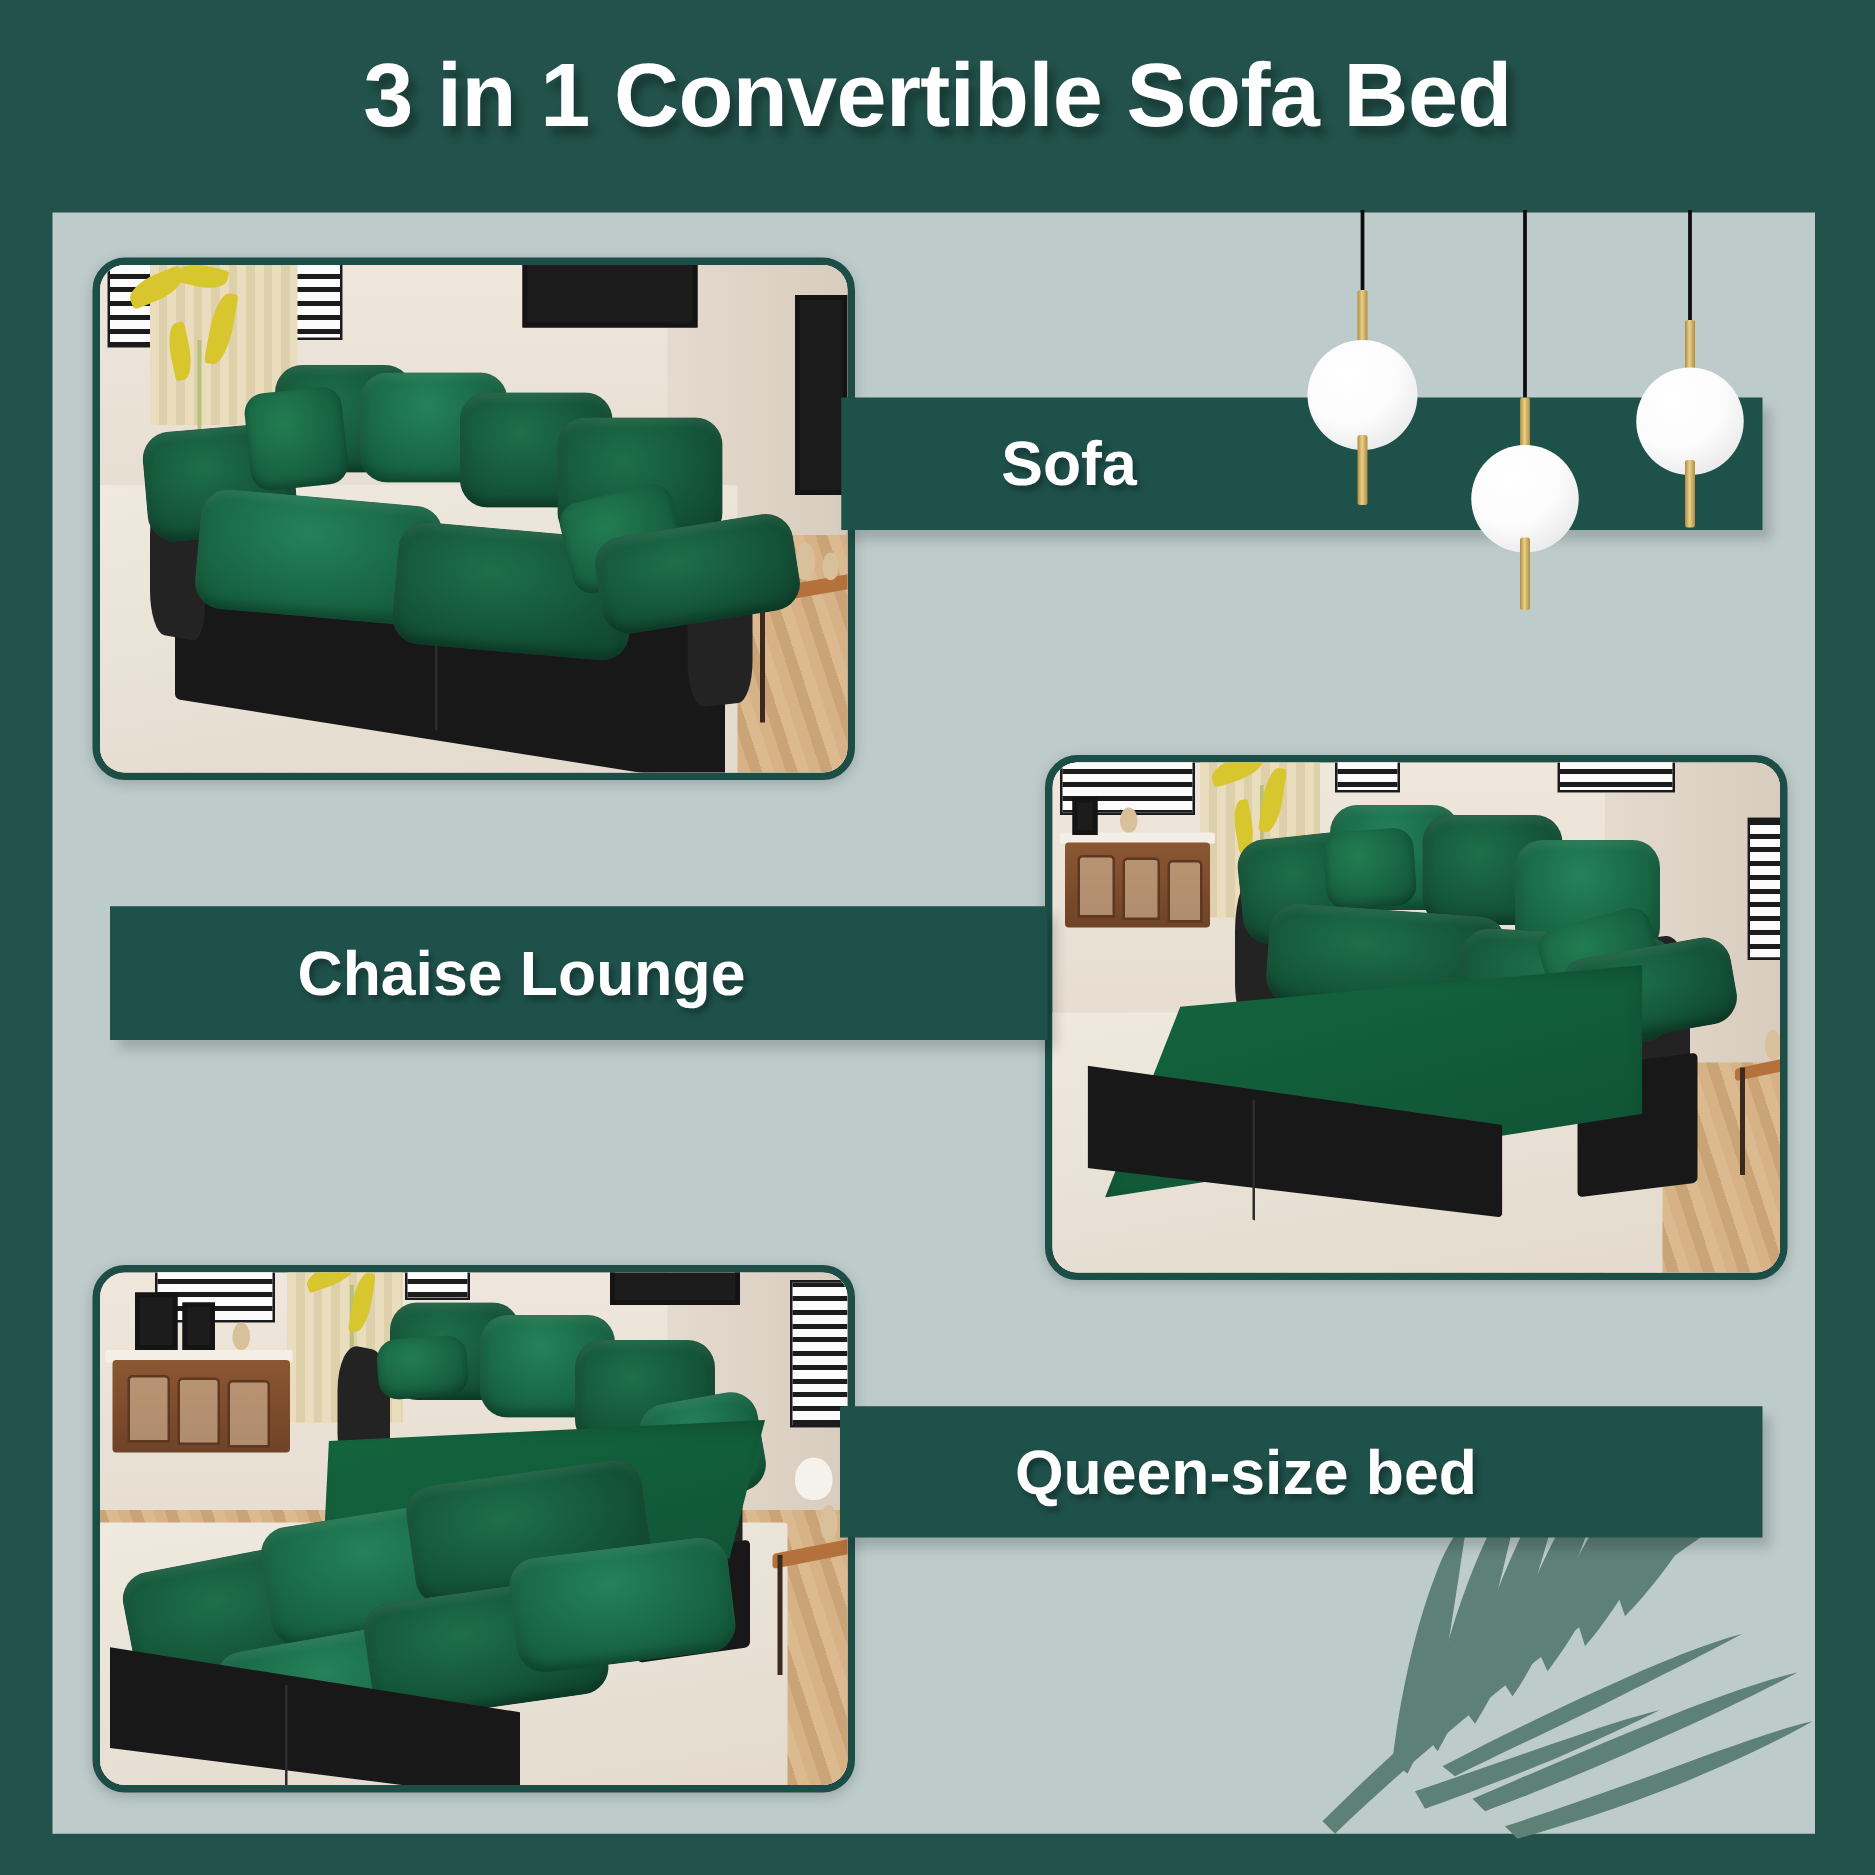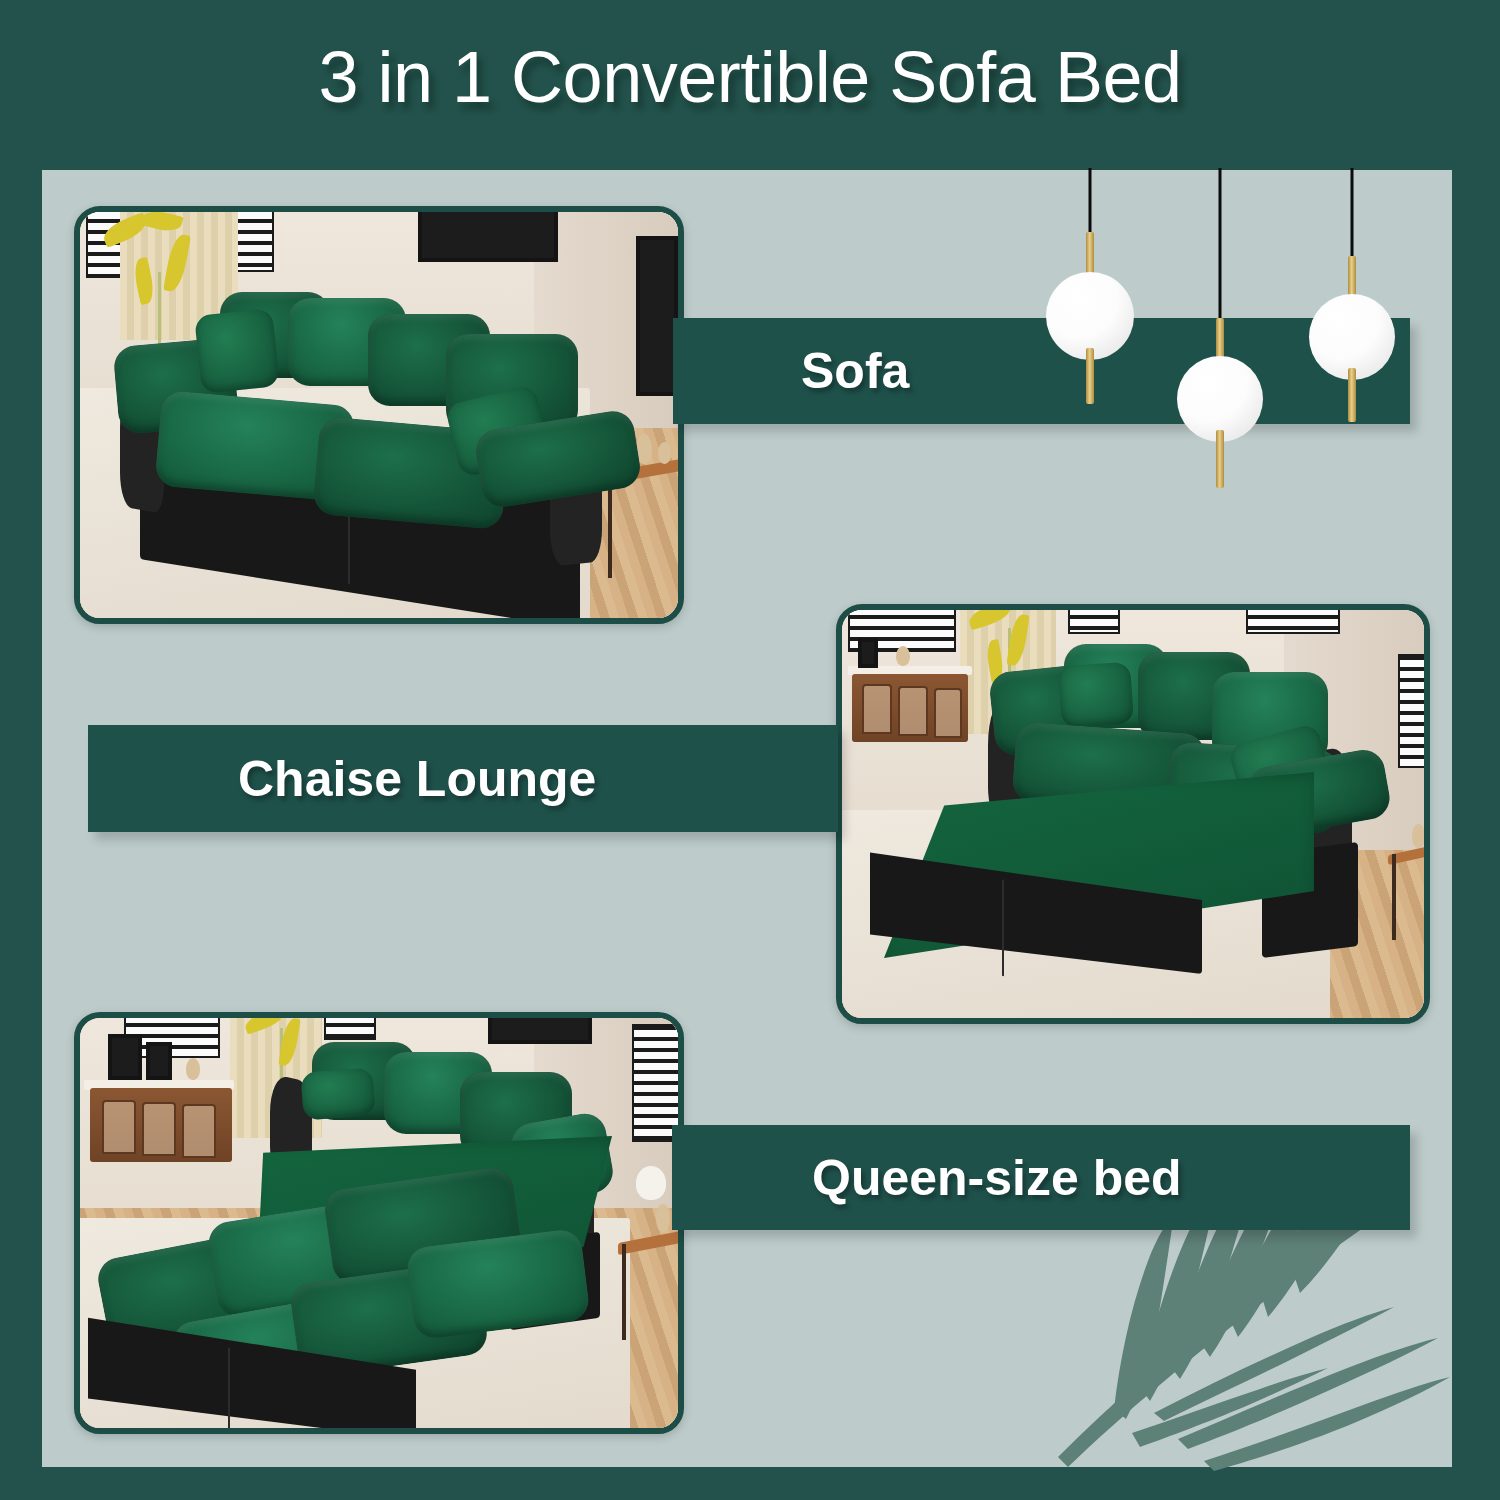--- a/index.html
+++ b/index.html
@@ -8,21 +8,21 @@
     font-family:"Liberation Sans", sans-serif;
     background:#22524b;
     position:relative;
     overflow:hidden;
   }
 
   
   .title{
     position:absolute; left:0; top:36px; width:1500px;
     text-align:center;
-    font-size:72px; font-weight:normal; color:#ffffff;
+    font-size:72px; font-weight:bold; color:#ffffff;
     letter-spacing:-0.5px;
     text-shadow:5px 7px 7px rgba(0,0,0,0.30);
   }
 
   
   .panel{
     position:absolute; left:42px; top:170px;
     width:1410px; height:1297px;
     background:#bdcccb;
   }

